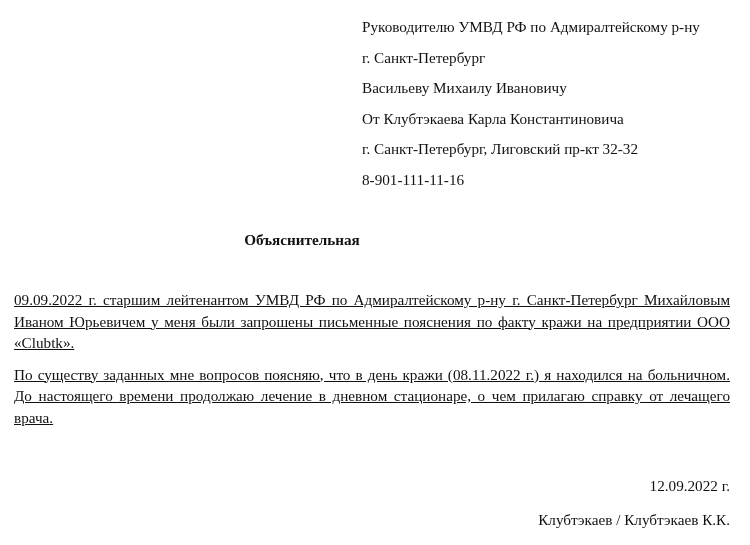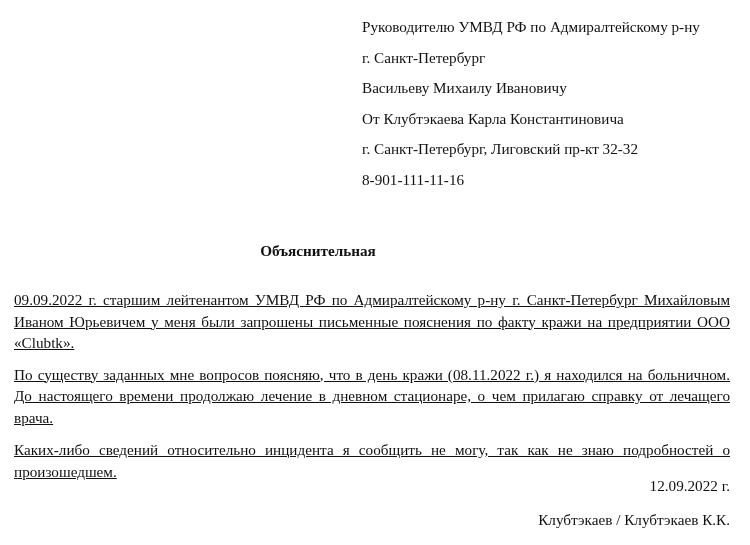--- a/index.html
+++ b/index.html
@@ -22,28 +22,27 @@
       top: 16px;
       width: 380px;
     }
     .header-line {
       height: 30.6px;
       line-height: 22px;
       white-space: nowrap;
     }
     .title {
       position: absolute;
-      left: 16px;
+      left: 0;
       top: 230px;
       width: 604px;
       text-align: center;
       font-weight: bold;
       font-size: 15.2px;
       line-height: 20px;
-      margin-top: 11px;
     }
     .body-text {
       position: absolute;
       left: 14px;
       width: 716px;
       top: 289px;
       text-decoration: underline;
     }
     .para {
       text-align: justify;
@@ -78,17 +77,16 @@
   <div class="header-line">От Клубтэкаева Карла Константиновича</div>
   <div class="header-line">г. Санкт-Петербург, Лиговский пр-кт 32-32</div>
   <div class="header-line">8-901-111-11-16</div>
 </div>
 
 <div class="title">Объяснительная</div>
 
 <div class="body-text">
   <p class="para p1">09.09.2022 г. старшим лейтенантом УМВД РФ по Адмиралтейскому р-ну г. Санкт-Петербург Михайловым Иваном Юрьевичем у меня были запрошены письменные пояснения по факту кражи на предприятии ООО «Clubtk».</p>
   <p class="para p2">По существу заданных мне вопросов поясняю, что в день кражи (08.11.2022 г.) я находился на больничном. До настоящего времени продолжаю лечение в дневном стационаре, о чем прилагаю справку от лечащего врача.</p>
-  <p class="para p3">Каких-либо сведений относительно инцидента я сообщить не могу, так как не знаю подробностей о произошедшем.</p>
 </div>
 
 <div class="date">12.09.2022 г.</div>
 <div class="signature">Клубтэкаев / Клубтэкаев К.К.</div>
 
 </body></html>

